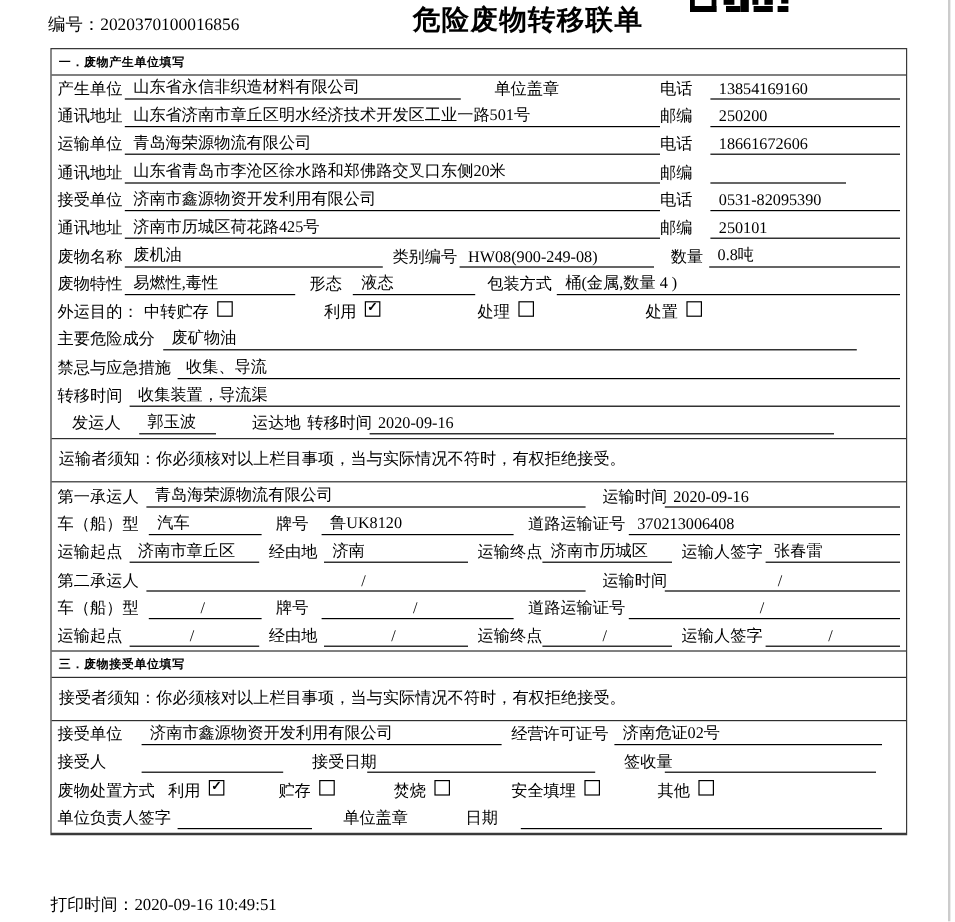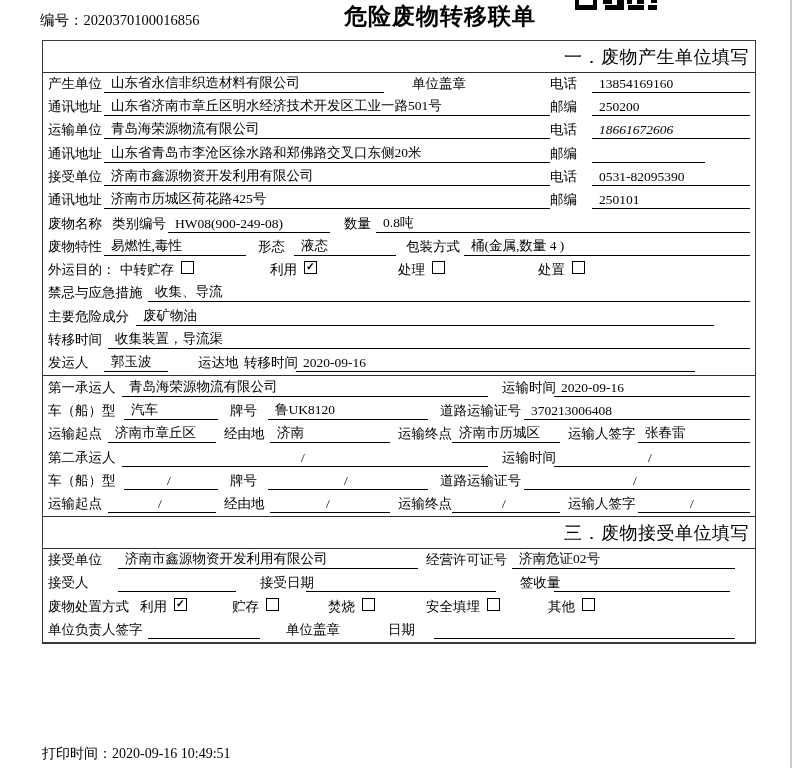--- a/index.html
+++ b/index.html
@@ -15,22 +15,22 @@
   }
   .qr{position:absolute;left:575px;top:0}
   .page-edge{position:absolute;left:790px;top:0;width:2px;height:768px;background:#cccccc}
 
   #form{
     position:absolute;left:42px;top:40px;width:714px;box-sizing:border-box;
     border:1.6px solid #3a3a3a;border-bottom-width:2px;background:#fff;
   }
   .section + .section{border-top:1.6px solid #2e2e2e}
   .sec-h{
-    font-weight:normal;font-size:18px;letter-spacing:.5px;
-    padding:3.5px 6px 3px;border-bottom:1.6px solid #2e2e2e;white-space:nowrap;text-align:right;
+    font-weight:bold;font-size:10px;letter-spacing:.5px;
+    padding:3.5px 6px 3px;border-bottom:1.6px solid #2e2e2e;white-space:nowrap;
   }
   .note-row{font-size:13.5px;padding:8px 6px 9px;border-bottom:1.6px solid #2e2e2e;white-space:nowrap}
   .f-row{
     display:flex;align-items:flex-end;height:23.3px;box-sizing:border-box;
     padding:0 5px 3px 5px;font-size:13.5px;
   }
   .lbl{white-space:nowrap;flex:0 0 auto;box-sizing:border-box}
   .val{
     border-bottom:1.1px solid #000;white-space:nowrap;box-sizing:border-box;
     padding:0 4px 0 7px;min-height:17px;flex:0 0 auto;overflow:visible;
@@ -78,21 +78,21 @@
       <div class="f-row">
         <span class="lbl" style="width: 56px;">通讯地址</span>
         <span class="val" style="width: 446px;">山东省济南市章丘区明水经济技术开发区工业一路501号</span>
         <span class="lbl" style="width: 42px;">邮编</span>
         <span class="val" style="flex: 1 1 0px;">250200</span>
       </div>
       <div class="f-row">
         <span class="lbl" style="width: 56px;">运输单位</span>
         <span class="val" style="width: 446px;">青岛海荣源物流有限公司</span>
         <span class="lbl" style="width: 42px;">电话</span>
-        <span class="val" style="flex: 1 1 0px; font-style: italic;">18661672606</span>
+        <span class="val" style="flex: 1 1 0px;">18661672606</span>
       </div>
       <div class="f-row">
         <span class="lbl" style="width: 56px;">通讯地址</span>
         <span class="val" style="width: 446px;">山东省青岛市李沧区徐水路和郑佛路交叉口东侧20米</span>
         <span class="lbl" style="width: 42px;">邮编</span>
         <span class="val" style="flex: 1 1 0px; margin-right: 45px;"></span>
       </div>
       <div class="f-row">
         <span class="lbl" style="width: 56px;">接受单位</span>
         <span class="val" style="width: 446px;">济南市鑫源物资开发利用有限公司</span>
@@ -100,20 +100,21 @@
         <span class="val" style="flex: 1 1 0px;">0531-82095390</span>
       </div>
       <div class="f-row">
         <span class="lbl" style="width: 56px;">通讯地址</span>
         <span class="val" style="width: 446px;">济南市历城区荷花路425号</span>
         <span class="lbl" style="width: 42px;">邮编</span>
         <span class="val" style="flex: 1 1 0px;">250101</span>
       </div>
       <div class="f-row">
         <span class="lbl" style="width: 56px;">废物名称</span>
+        <span class="val" style="width: 215px;">废机油</span>
         <span class="lbl" style="width: 64px; padding-left: 8px;">类别编号</span>
         <span class="val" style="width: 162px;">HW08(900-249-08)</span>
         <span class="lbl" style="width: 46px; padding-left: 14px;">数量</span>
         <span class="val" style="flex: 1 1 0px;">0.8吨</span>
       </div>
       <div class="f-row">
         <span class="lbl" style="width: 56px;">废物特性</span>
         <span class="val" style="width: 142px;">易燃性,毒性</span>
         <span class="lbl" style="width: 48px; padding-left: 12px;">形态</span>
         <span class="val" style="width: 102px;">液态</span>
@@ -133,40 +134,41 @@
         <span class="chk" style="width: 140px;">
           <span class="chk-t">处理</span>
           <span class="box"></span>
         </span>
         <span class="chk" style="width: 100px;">
           <span class="chk-t">处置</span>
           <span class="box"></span>
         </span>
       </div>
       <div class="f-row">
+        <span class="lbl" style="width: 88px;">主要危险成分</span>
+        <span class="val" style="flex: 1 1 0px; margin-right: 36px;">废矿物油</span>
+      </div>
+      <div class="f-row">
         <span class="lbl" style="width: 100px;">禁忌与应急措施</span>
         <span class="val" style="flex: 1 1 0px;">收集、导流</span>
       </div>
       <div class="f-row">
-        <span class="lbl" style="width: 88px;">主要危险成分</span>
-        <span class="val" style="flex: 1 1 0px; margin-right: 36px;">废矿物油</span>
-      </div>
-      <div class="f-row">
         <span class="lbl" style="width: 60px;">转移时间</span>
         <span class="val" style="flex: 1 1 0px;">收集装置，导流渠</span>
       </div>
       <div class="f-row">
-        <span class="lbl" style="width: 56px;">发运人</span>
+        <span class="lbl" style="width: 56px; margin-left: 12px;">发运人</span>
         <span class="val" style="width: 64px;">郭玉波</span>
         <span class="lbl" style="width: 62px; padding-left: 30px;">运达地</span>
         <span class="lbl" style="width: 66px; padding-left: 14px;">转移时间</span>
         <span class="val" style="flex: 1 1 0px; margin-right: 55px;">2020-09-16</span>
       </div>
     </div>
     <div class="section">
+      <div class="note-row">运输者须知：你必须核对以上栏目事项，当与实际情况不符时，有权拒绝接受。</div>
       <div class="f-row">
         <span class="lbl" style="width: 74px;">第一承运人</span>
         <span class="val" style="width: 366px;">青岛海荣源物流有限公司</span>
         <span class="lbl" style="width: 66px; padding-left: 14px;">运输时间</span>
         <span class="val" style="flex: 1 1 0px;">2020-09-16</span>
       </div>
       <div class="f-row">
         <span class="lbl" style="width: 76px;">车（船）型</span>
         <span class="val" style="width: 94px;">汽车</span>
         <span class="lbl" style="width: 50px; padding-left: 12px;">牌号</span>
@@ -204,20 +206,21 @@
         <span class="lbl" style="width: 54px; padding-left: 8px;">经由地</span>
         <span class="val ctr" style="width: 120px;">/</span>
         <span class="lbl" style="width: 62px; padding-left: 8px;">运输终点</span>
         <span class="val ctr" style="width: 108px;">/</span>
         <span class="lbl" style="width: 78px; padding-left: 8px;">运输人签字</span>
         <span class="val ctr" style="flex: 1 1 0px;">/</span>
       </div>
     </div>
     <div class="section">
       <div class="sec-h">三．废物接受单位填写</div>
+      <div class="note-row">接受者须知：你必须核对以上栏目事项，当与实际情况不符时，有权拒绝接受。</div>
       <div class="f-row">
         <span class="lbl" style="width: 70px;">接受单位</span>
         <span class="val" style="width: 300px;">济南市鑫源物资开发利用有限公司</span>
         <span class="lbl" style="width: 94px; padding-left: 8px;">经营许可证号</span>
         <span class="val" style="flex: 1 1 0px; margin-right: 15px;">济南危证02号</span>
       </div>
       <div class="f-row">
         <span class="lbl" style="width: 70px;">接受人</span>
         <span class="val" style="width: 118px;"></span>
         <span class="lbl" style="width: 70px; padding-left: 24px;">接受日期</span>

